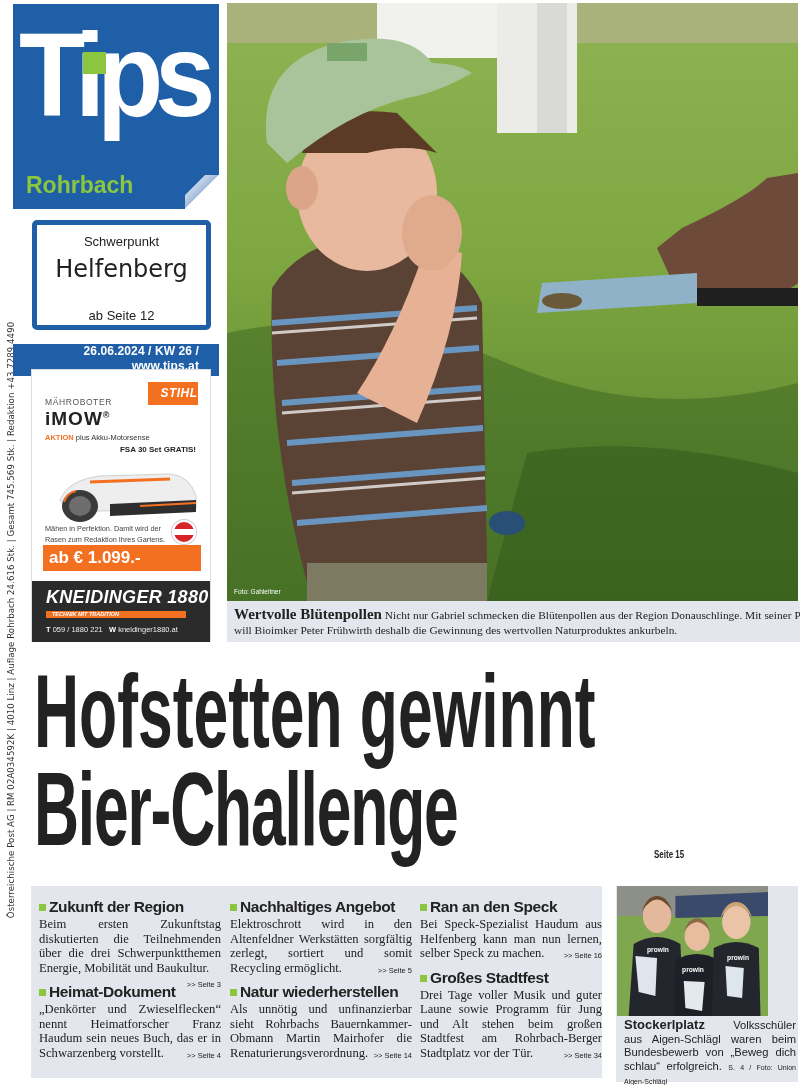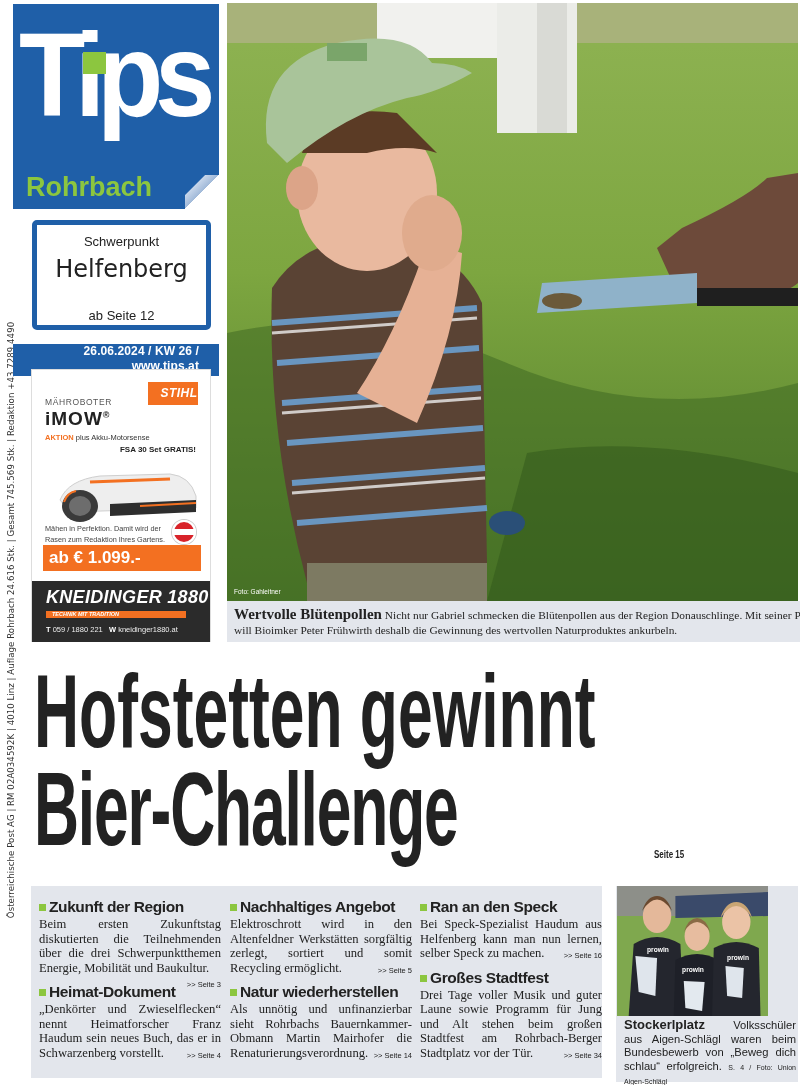--- a/index.html
+++ b/index.html
@@ -24,21 +24,21 @@
   }
   .logo .word {
     position: absolute; left: 6px; top: 12px; font-family: "Liberation Sans", sans-serif;
     font-weight: bold; font-size: 118px; line-height: 118px; color: #fff; letter-spacing: -9px;
     transform: scaleX(0.92); transform-origin: left top;
   }
   .logo .dot {
     position: absolute; left: 70px; top: 48px; width: 23px; height: 22px; background: #8cc63f;
   }
   .logo .region {
-    position: absolute; left: 13px; top: 168px; font-size: 27px; font-weight: bold; color: #8cc63f;
+    position: absolute; left: 13px; top: 168px; font-size: 23px; font-weight: bold; color: #8cc63f;
   }
   .logo .curl2 {
     position: absolute; right: 0; bottom: 0; width: 34px; height: 34px;
     background: linear-gradient(315deg, #ffffff 50%, #9fb8d8 50%, #c7d6ea 70%, #1f5fa8 71%);
   }
 
   
   .sign {
     position: absolute; left: 32px; top: 220px; width: 179px; height: 110px;
     border: 5px solid #1f5fa8; border-radius: 5px; background: #fff; text-align: center;

